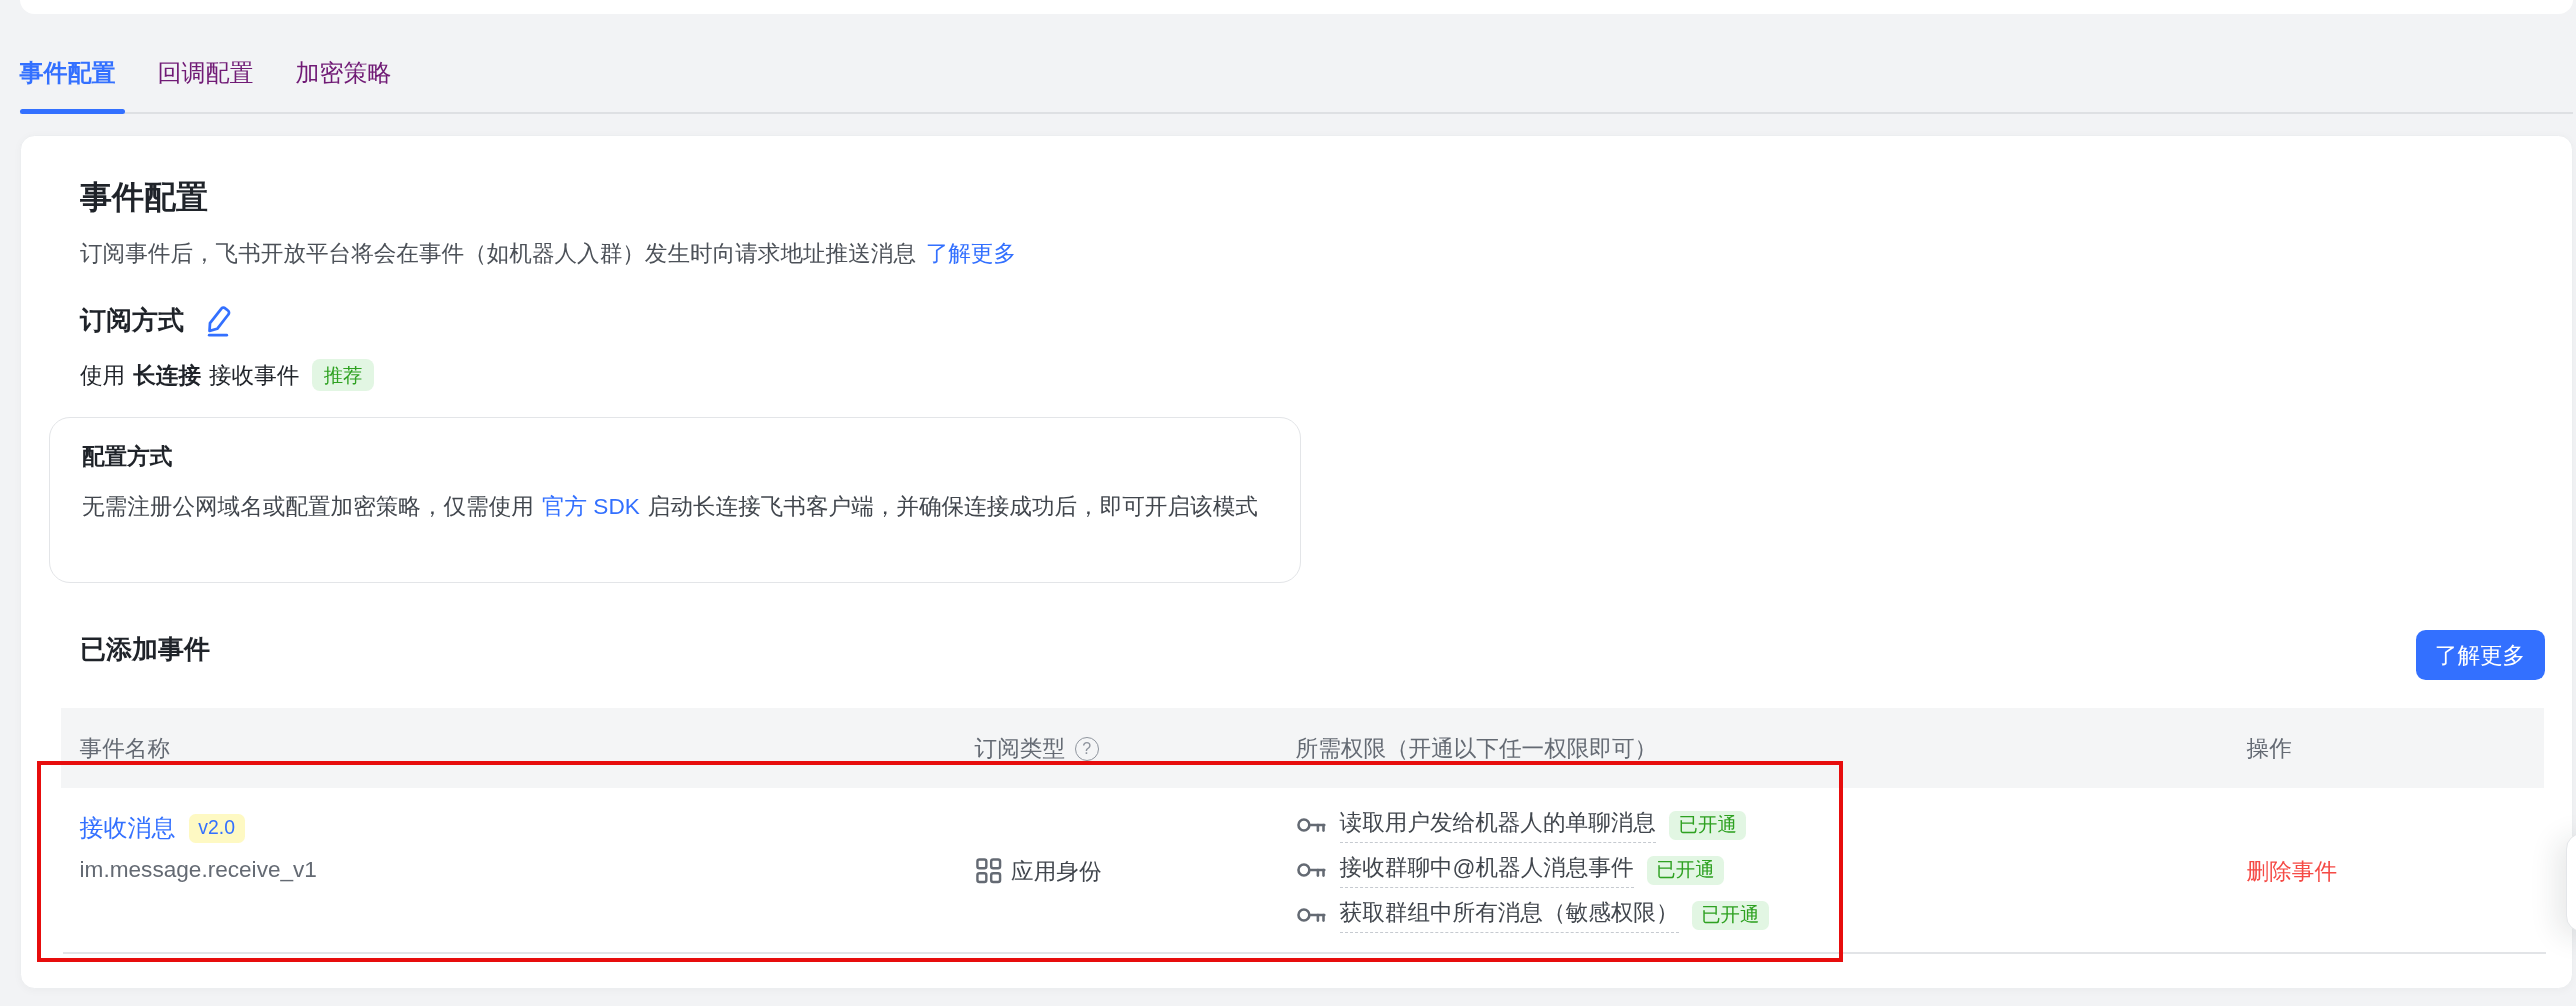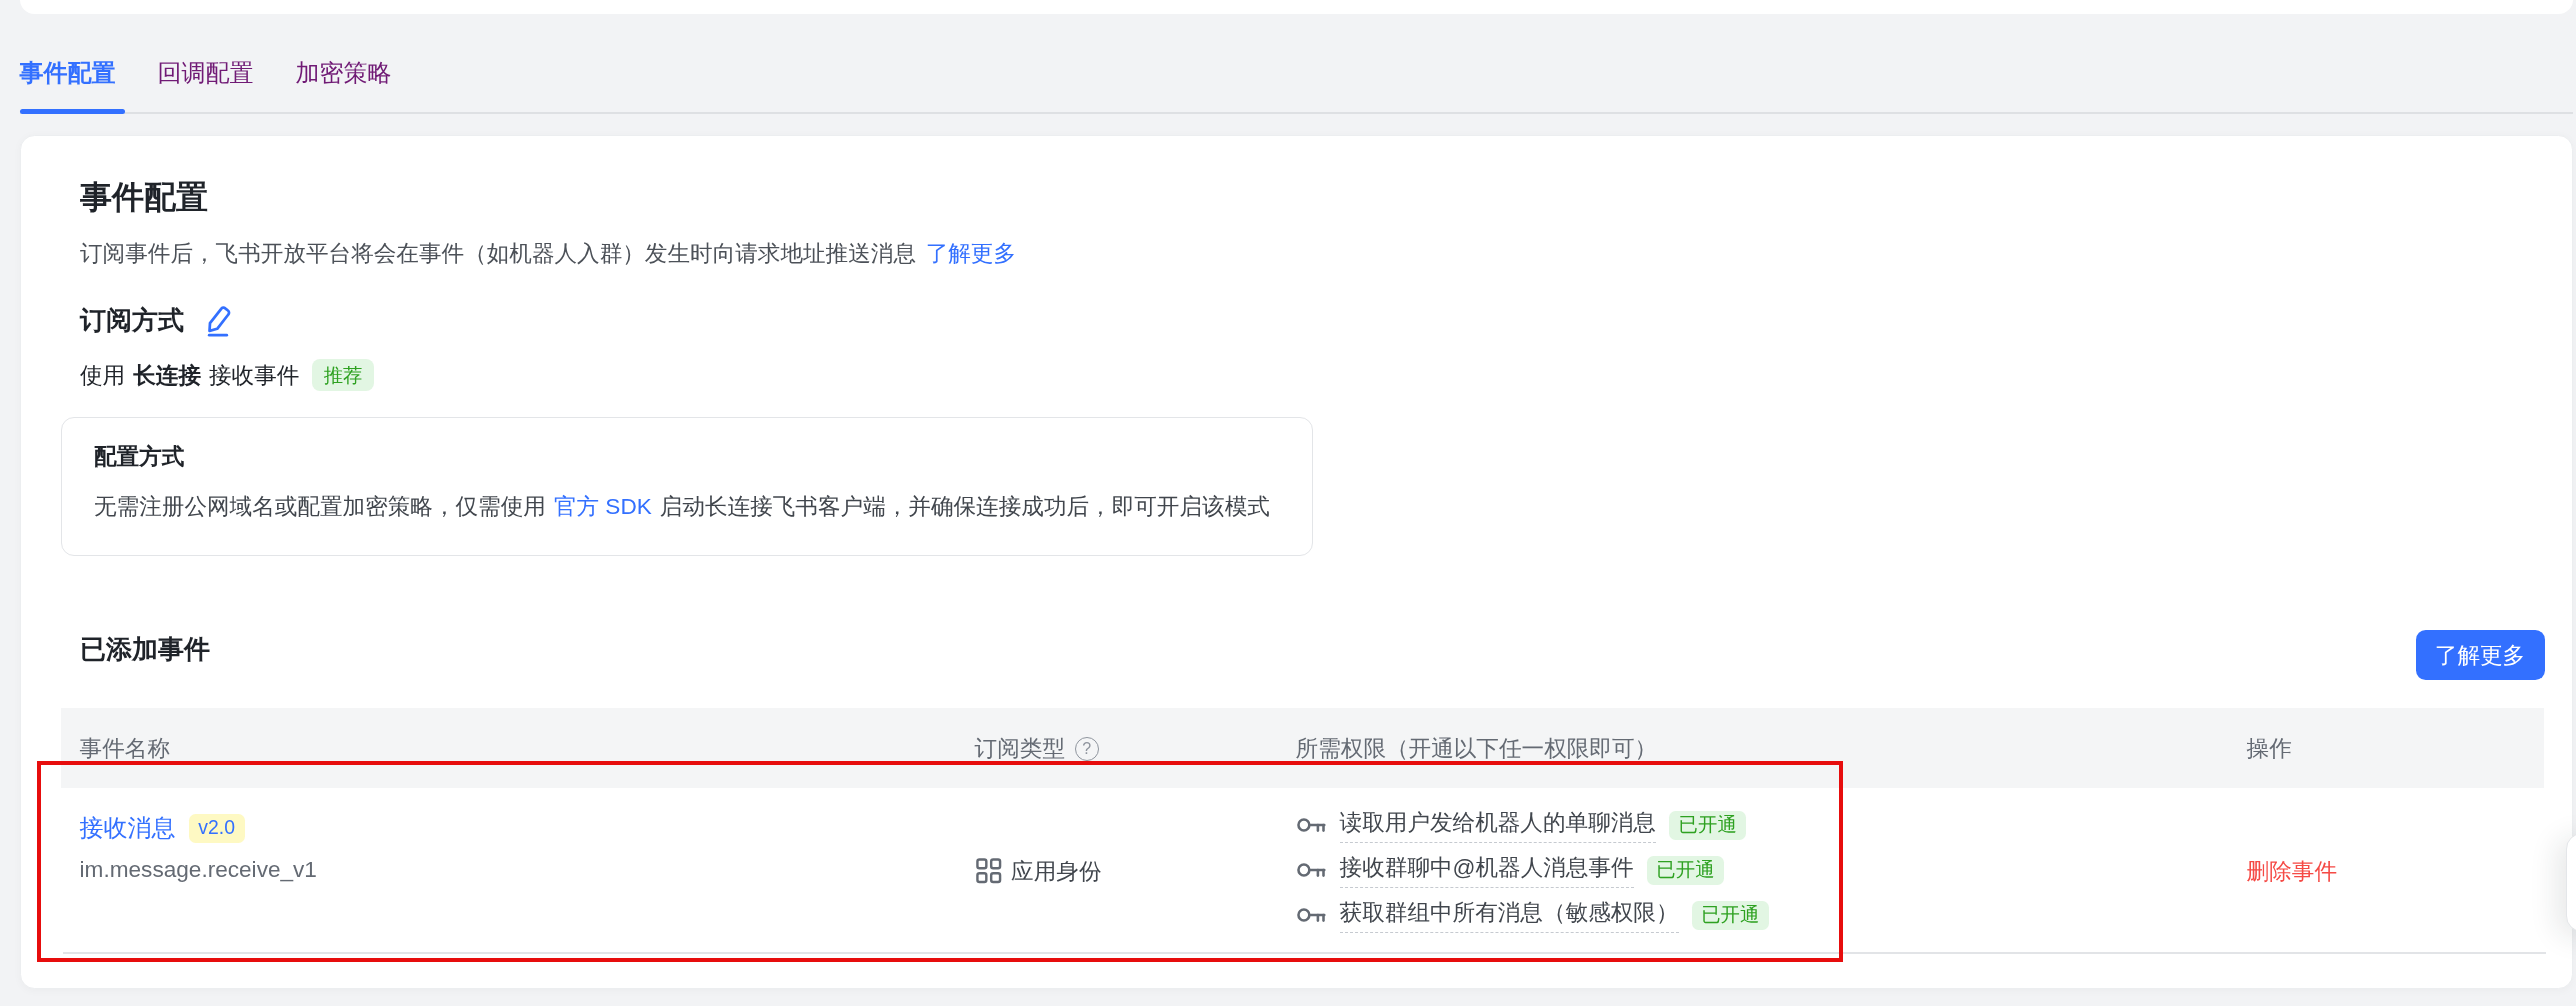--- a/index.html
+++ b/index.html
@@ -24,21 +24,21 @@
 
   .sub-title{position:absolute;left:59px;top:166px;display:flex;align-items:center;gap:18px;}
   .sub-title h2{margin:0;font-size:26px;font-weight:bold;}
   .edit-icon{cursor:pointer;display:inline-flex;}
 
   .usage{position:absolute;left:59px;top:223px;font-size:22.6px;display:flex;align-items:center;}
   .usage .mode{font-weight:bold;margin:0 8px;}
   .usage .suffix{margin-right:13px;}
   .tag-green{display:inline-block;background:#e2f6e3;color:#2ea121;font-size:19.4px;line-height:19.4px;padding:6.5px 11.3px;border-radius:8px;}
 
-  .config-box{position:absolute;left:40px;top:281px;width:1252px;height:139px;border:0.8px solid #e3e5e8;border-radius:13px;box-sizing:border-box;}
+  .config-box{position:absolute;left:28px;top:281px;width:1252px;height:166px;border:0.8px solid #e3e5e8;border-radius:21px;box-sizing:border-box;}
   .config-box .box-title{position:absolute;left:32px;top:22.6px;font-size:22.6px;font-weight:bold;}
   .config-box .box-text{position:absolute;left:32px;top:73px;font-size:22.6px;color:#41464d;white-space:nowrap;}
   .config-box .box-text a{color:#3370ff;text-decoration:none;margin:0 8px;cursor:pointer;}
 
   .added-title{position:absolute;left:59px;top:496px;font-size:26px;font-weight:bold;}
   .add-btn{position:absolute;right:27.5px;top:494px;width:129px;height:50px;background:#3370ff;color:#ffffff;font-size:22.6px;border:none;border-radius:9.7px;display:flex;align-items:center;justify-content:center;cursor:pointer;font-family:inherit;}
 
   .thead,.trow{position:absolute;left:40px;width:2483px;display:grid;grid-template-columns:895px 321px 951px 1fr;box-sizing:border-box;}
   .thead{top:572px;height:81px;background:#f4f5f6;align-items:center;color:#646a73;font-size:22.6px;}
   .thead .th{padding-left:18.6px;display:flex;align-items:center;}

